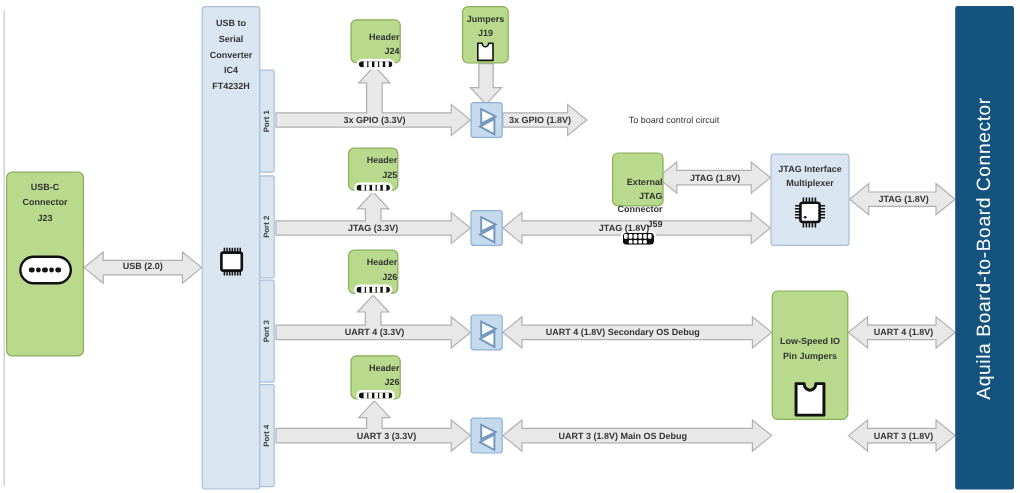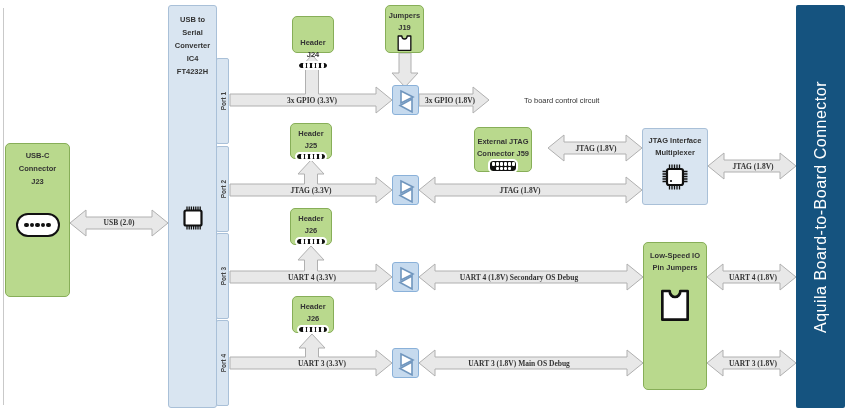--- a/index.html
+++ b/index.html
@@ -5,23 +5,23 @@
   html,body{margin:0;padding:0;background:#fff;}
   #stage{position:relative;width:850px;height:411px;background:#fff;overflow:hidden;
          font-family:"Liberation Sans",sans-serif;}
   .layer{position:absolute;left:0;top:0;z-index:0;}
   .box{position:absolute;box-sizing:border-box;z-index:1;}
   .green{background:#b9d98d;border:1.5px solid #87ae58;border-radius:5px;}
   .blue{background:#d9e5f1;border:1px solid #a9c0d8;border-radius:3px;}
   .navy{background:#15537f;border-radius:2px;}
   .shifter{background:#c6daee;border:1.5px solid #8ab1d9;border-radius:3px;}
   .btl{font-size:7.5px;font-weight:700;color:#333;text-align:center;line-height:13px;}
-  .btl.tight{line-height:11.5px;}
+  .btl.tight{line-height:11.5px;text-align:right;}
   .albl{position:absolute;transform:translate(-50%,-50%);font-size:7.5px;font-weight:700;
-        color:#333;white-space:nowrap;z-index:3;font-family:Liberation Serif, serif;}
+        color:#333;white-space:nowrap;z-index:3;}
   .plain{position:absolute;transform:translate(0,-50%);font-size:7.5px;font-weight:400;
         color:#333;white-space:nowrap;z-index:3;margin-left:32px;}
   .port{position:absolute;left:216px;width:13px;background:#d9e5f1;border:1px solid #a9c0d8;
         border-radius:2px;box-sizing:border-box;z-index:2;}
   .port span{position:absolute;left:50%;top:50%;transform:translate(-50%,-50%) rotate(-90deg);
         font-size:6.5px;font-weight:700;color:#444;white-space:nowrap;}
   .vtext{position:absolute;left:50%;top:50%;transform:translate(-50%,-50%) rotate(-90deg);
         font-size:16px;font-weight:400;color:#fff;white-space:nowrap;letter-spacing:.5px;}
   .hicon{position:relative;background:#111;border-radius:3px;outline:2px solid #fff;
         display:flex;align-items:center;justify-content:center;gap:1.5px;}
@@ -90,21 +90,21 @@
   <div class="port" style="top:146px;height:86px;">
     <span>Port 2</span>
     </div>
   <div class="port" style="top:233px;height:86px;">
     <span>Port 3</span>
     </div>
   <div class="port" style="top:320px;height:86px;">
     <span>Port 4</span>
     </div>
 
-  <div class="box green cc" style="left:292px;top:16px;width:42px;height:37px;padding-top:20px;">
+  <div class="box green cc" style="left:292px;top:16px;width:42px;height:37px;padding-top:8px;">
     <div class="btl tight">Header J24</div>
     <div class="hicon" style="width:28px;height:11px;margin-top:3px;">
       <i></i>
         <i></i>
         <i></i>
         <i></i>
         <i></i>
     </div>
   </div>
 
@@ -149,21 +149,21 @@
     <div class="btl tight">Header J25</div>
     <div class="hicon" style="width:28px;height:11px;margin-top:3px;">
       <i></i>
         <i></i>
         <i></i>
         <i></i>
         <i></i>
     </div>
   </div>
 
-  <div class="box green cc" style="left:474px;top:127px;width:58px;height:45px;padding-top:8px;">
+  <div class="box green cc" style="left:510px;top:127px;width:43px;height:45px;padding-top:18px;">
     <div class="btl tight">External JTAG</div>
     <div class="btl tight">Connector J59</div>
     <div class="hicon" style="width:26px;height:13px;margin-top:2px;flex-wrap:wrap;gap:1px;padding:1px 0;box-sizing:border-box;">
       <i style="height:3.5px;"></i>
         <i style="height:3.5px;"></i>
         <i style="height:3.5px;"></i>
         <i style="height:3.5px;"></i>
         <i style="height:3.5px;"></i>
       <i style="height:3.5px;"></i>
         <i style="height:3.5px;"></i>
@@ -212,21 +212,21 @@
         <i></i>
         <i></i>
         <i></i>
         <i></i>
     </div>
   </div>
   <div class="albl" style="left:322px;top:363px;">UART 3 (3.3V)</div>
   <div class="albl" style="left:519px;top:363px;">UART 3 (1.8V) Main OS Debug</div>
   <div class="albl" style="left:753px;top:363px;">UART 3 (1.8V)</div>
 
-  <div class="box green cc" style="left:643px;top:242px;width:64px;height:148px;padding-top:7px;">
+  <div class="box green cc" style="left:643px;top:242px;width:64px;height:108px;padding-top:36px;">
     <div class="btl tight">Low-Speed IO</div>
     <div class="btl tight">Pin Jumpers</div>
     <svg width="34" height="36" viewBox="0 0 24 27" style="margin-top:14px;">
       <path d="M2.5,3 L8,3 A4,4.5 0 0 0 16,3 L21.5,3 L21.5,24.5 L2.5,24.5 Z" fill="#fff" stroke="#111" stroke-width="2" stroke-linejoin="round"></path>
       <path d="M8.5,4.5 A3.5,3.2 0 0 0 15.5,4.5" fill="none" stroke="#111" stroke-width="1.1"></path>
     </svg>
   </div>
 
   <div class="box navy" style="left:796px;top:5px;width:49px;height:403px;">
     <div class="vtext">Aquila Board-to-Board Connector</div>

